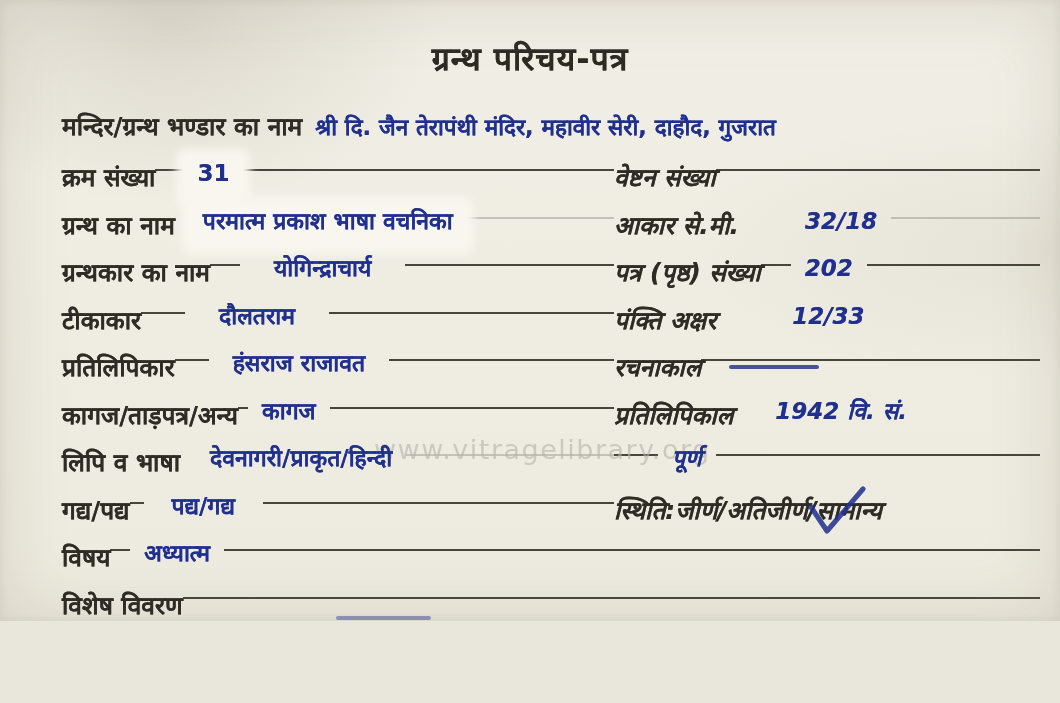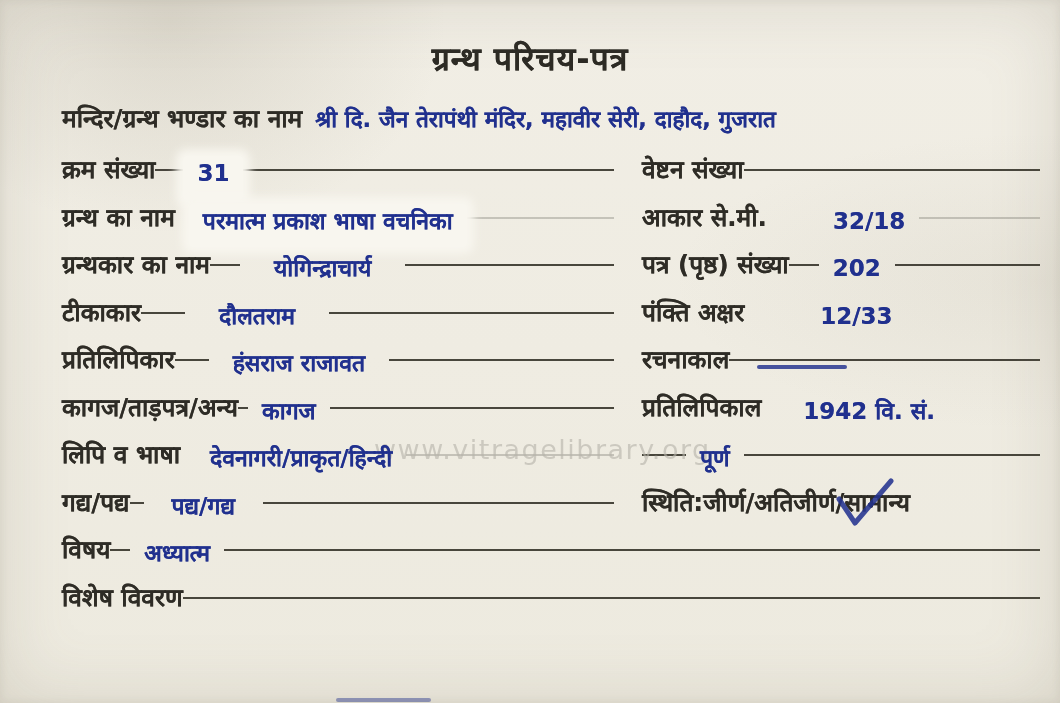--- a/index.html
+++ b/index.html
@@ -1,17 +1,17 @@
 <!DOCTYPE html>
 <html><head>
 <meta charset="utf-8">
 <style>
   html,body{margin:0;padding:0;background:#e9e6dc;}
   .page{
-    position:relative;width:1060px;height:703px;overflow:hidden;
+    position:relative;width:1060px;height:621px;overflow:hidden;
     font-family:"DejaVu Sans",sans-serif;
     background:
       radial-gradient(ellipse at 16% 3%, rgba(148,140,120,.22), transparent 22%),
       radial-gradient(ellipse at 98% 40%, rgba(148,140,120,.10), transparent 25%),
       linear-gradient(#f1eee5,#edeadf);
   }
   .page::after{
     content:"";position:absolute;inset:0;pointer-events:none;
     box-shadow:inset 0 0 70px rgba(125,117,96,.20), inset 0 0 10px rgba(125,117,96,.12);
   }
@@ -20,26 +20,26 @@
     font-size:32px;font-weight:bold;color:#2d2b25;letter-spacing:1px;
     text-shadow:0 0 .6px rgba(40,38,30,.8);
   }
   .hdr{
     position:absolute;top:101px;left:62px;right:8px;display:flex;align-items:baseline;white-space:nowrap;
   }
   .hdr .lbl{font-size:24.5px;}
   .hdr .hval{margin-left:13px;font-size:22.5px;text-align:right;}
   .lbl{
     font-size:24.5px;line-height:35px;color:#2e2c26;font-weight:600;white-space:nowrap;
-    text-shadow:0 0 .6px rgba(45,42,34,.75);z-index:1;
+    text-shadow:0 0 .6px rgba(45,42,34,.75);z-index:1;margin-top:8px;
   }
   .rows{position:absolute;top:152px;left:62px;right:20px;}
-  .row{display:flex;height:47.5px;gap:28px;}
+  .row{display:flex;height:47.5px;}
   .c-l{width:552px;display:flex;min-width:0;}
-  .c-r{flex:1;display:flex;min-width:0;}
+  .c-r{flex:1;display:flex;min-width:0;font-style:italic;}
   .c-f{flex:1;display:flex;min-width:0;}
   .seg{height:0;border-top:2.5px solid #3a372e;margin-top:17px;position:relative;opacity:.92;}
   .seg.f{flex:1;}
   .seg.ghost{border-top-color:rgba(58,55,46,.25);}
   .sp{height:0;border:none;}
   .sp.f{flex:1;}
   .val,.hval{
     color:#20308e;font-weight:bold;white-space:nowrap;
     text-shadow:0 0 .5px rgba(32,48,142,.7);
   }

